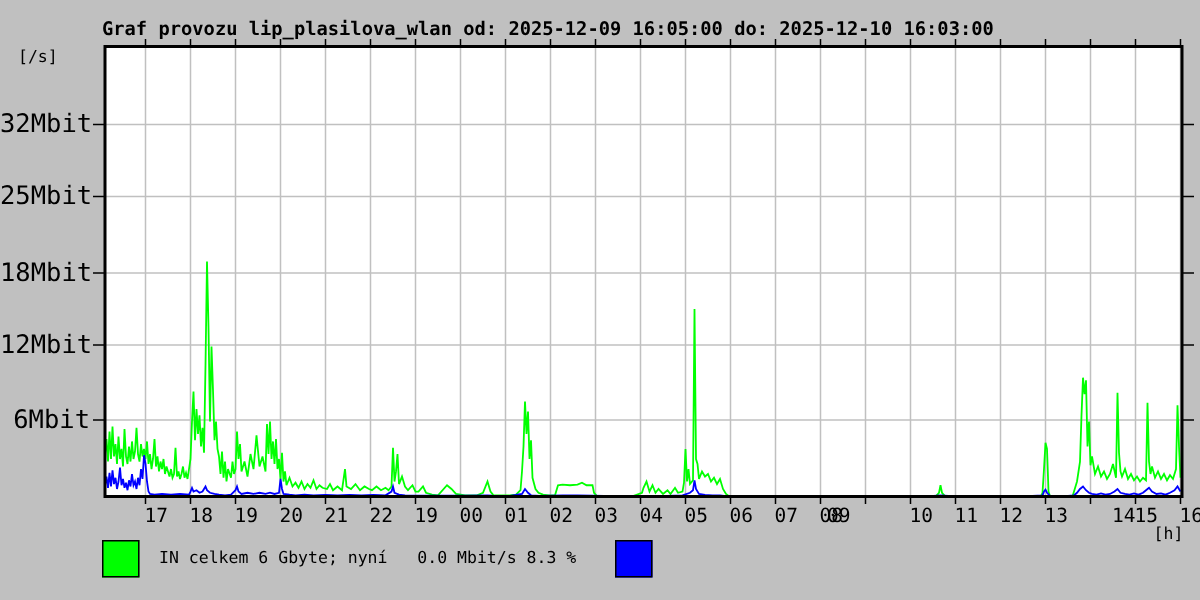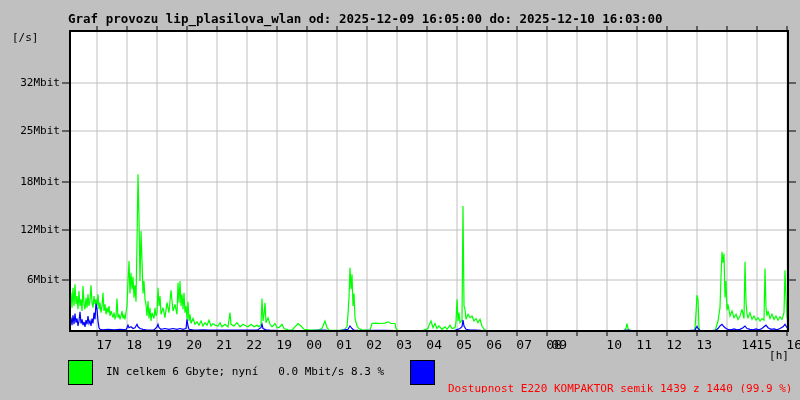--- a/index.html
+++ b/index.html
@@ -2,21 +2,21 @@
 <html><head>
 <meta charset="utf-8">
 <style>
   html,body{margin:0;padding:0;}
   body{font-family:"DejaVu Sans Mono","Liberation Mono",monospace;background:#c0c0c0;}
   #screen{position:relative;width:800px;height:393px;background:#c0c0c0;overflow:hidden;}
   .title{position:absolute;left:68px;top:11px;font-size:12.5px;font-weight:bold;color:#000;white-space:pre;}
   .yunit{position:absolute;left:12px;top:31px;font-size:11px;color:#000;}
   .xunit{position:absolute;left:764px;top:349px;width:30px;text-align:center;font-size:11px;color:#000;}
   #chart-wrap{position:absolute;left:62px;top:26px;width:734px;height:310px;}
-  .ytick{position:absolute;left:0;width:60px;text-align:right;font-size:11px;color:#000;height:14px;line-height:14px;}
+  .ytick{position:absolute;left:0;width:60px;text-align:right;font-size:17px;color:#000;height:14px;line-height:14px;}
   .xtick{position:absolute;top:337px;width:30px;text-align:right;font-size:13px;color:#000;}
   .legend-swatch{position:absolute;width:23px;height:23px;border:1px solid #000;}
   .legend-label{position:absolute;font-size:11px;color:#000;white-space:pre;line-height:14px;}
   .availability{position:absolute;left:448px;top:382px;font-size:11px;white-space:pre;line-height:14px;}
 </style>
 </head>
 <body>
 
 <div id="screen">
   <div class="title">Graf provozu lip_plasilova_wlan od: 2025-12-09 16:05:00 do: 2025-12-10 16:03:00</div>
@@ -151,14 +151,13 @@
       <div class="xtick" style="left: 742px;">15</div>
       <div class="xtick" style="left: 772px;">16</div>
     </div>
   <div class="xunit">[h]</div>
 
   <div class="legend-swatch" style="left: 68px; top: 360px; background: rgb(0, 255, 0);"></div>
   <div class="legend-label" style="left:106px;top:365px;">IN celkem 6 Gbyte; nyní   0.0 Mbit/s 8.3 %</div>
 
   <div class="legend-swatch" style="left: 410px; top: 360px; background: rgb(0, 0, 255);"></div>
 
-  <div class="availability" style="color: rgb(255, 0, 0);">Dostupnost E220 KOMPAKTOR semik 1439 z 1440 (99.9 %)</div>
 </div>
 
 </body></html>

